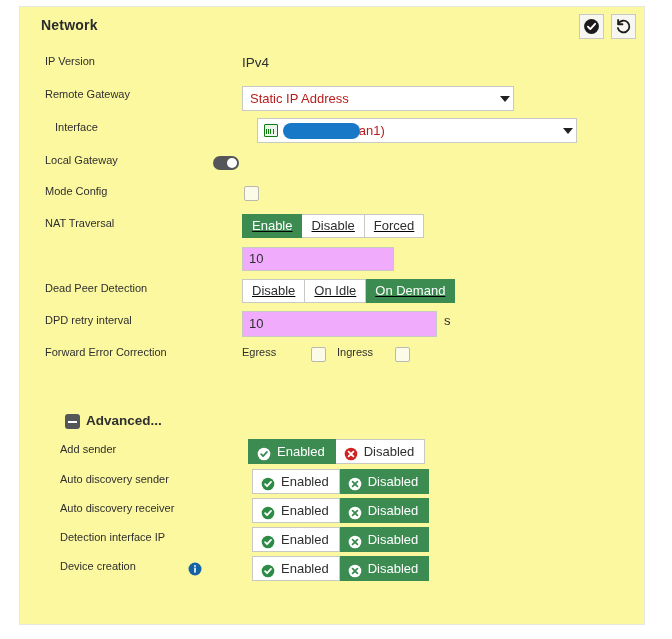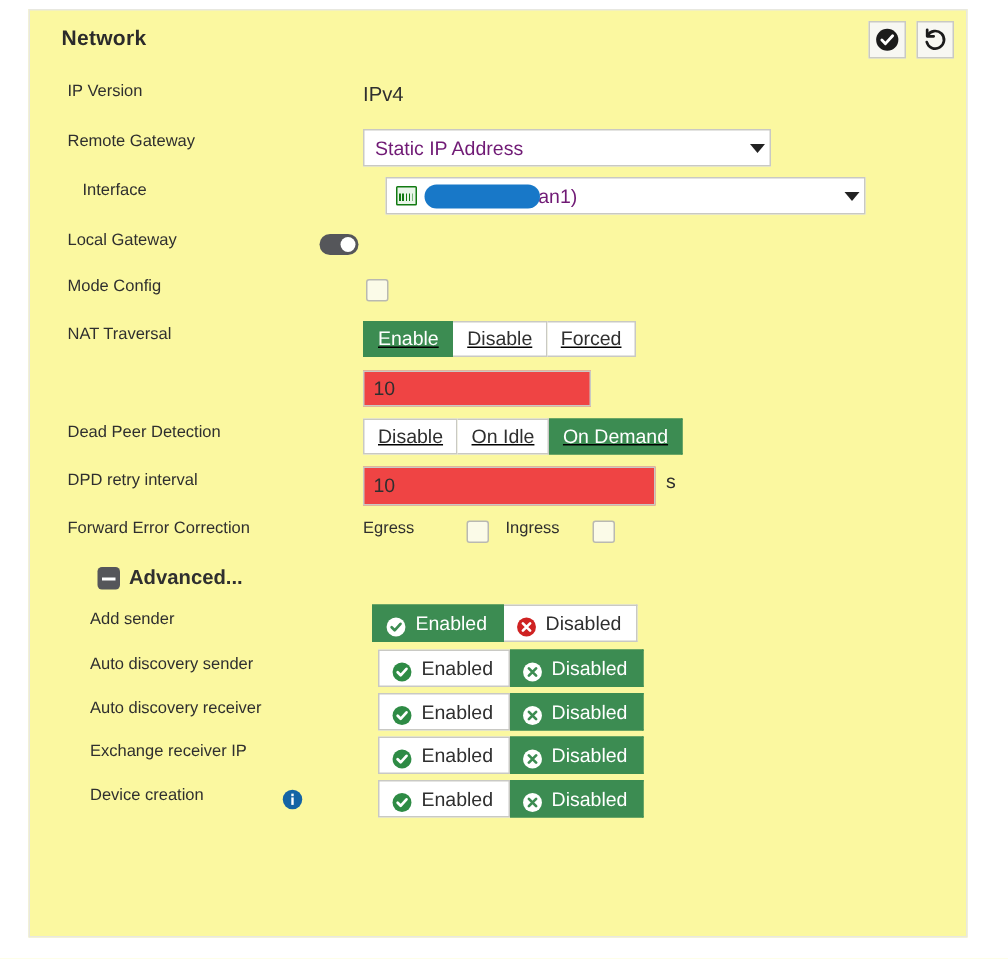--- a/index.html
+++ b/index.html
@@ -75,42 +75,42 @@
     position: absolute;
     left: 222px;
     top: 7px;
     font-size: 13.5px;
     color: #2f2f2f;
   }
 
   
   .txtfield {
     position: absolute;
-    background: #ef4444;
+    background: #f0abfc;
     border: 1px solid #c9c9c4;
     box-sizing: border-box;
     height: 24px;
     font-size: 13px;
     color: #2f2f2f;
     padding: 0 6px;
     line-height: 22px;
     font-family: "Liberation Sans", sans-serif;
     overflow: hidden;
     white-space: nowrap;
   }
 
   
   .selfield {
     position: absolute;
     background: #ffffff;
     border: 1px solid #c9c9c4;
     box-sizing: border-box;
     height: 25px;
     font-size: 13px;
-    color: #701a75;
+    color: #b91c1c;
     line-height: 23px;
     padding: 0 22px 0 7px;
     white-space: nowrap;
     overflow: hidden;
     cursor: pointer;
   }
   .caret {
     position: absolute;
     right: 8px;
     top: 10px;
@@ -221,21 +221,21 @@
   }
   .endis > div:first-child { border-left-width: 1px; }
   .endis > div.on {
     background: #3c8c52;
     border-color: #3c8c52;
     color: #ffffff;
   }
   .ic { width: 14px; height: 14px; flex: 0 0 14px; }
 
   
-  #adv-row { position: relative; height: 30px; }
+  #adv-row { position: relative; height: 30px; margin-top: 36px; }
   #adv-minus {
     position: absolute;
     left: 45px; top: 8px;
     width: 15px; height: 15px;
     background: #55565a;
     border-radius: 3px;
     cursor: pointer;
   }
   #adv-minus::after {
     content: "";
@@ -429,21 +429,21 @@
                 <circle cx="7" cy="7" r="6.3" fill="#ffffff"></circle>
                 <path d="M4.6 4.6 L9.4 9.4 M9.4 4.6 L4.6 9.4" stroke="#3c8c52" stroke-width="1.8" stroke-linecap="round"></path>
               </svg>
           </span>
           <span>Disabled</span>
         </div>
       </div>
     </div>
 
     <div class="row" style="height:29px">
-      <div class="lbl ind2" style="top:7px">Exchange receiver IP</div>
+      <div class="lbl ind2" style="top:7px">Detection interface IP</div>
       <div class="endis" style="left:232px; top:3px;">
         <div>
           <span class="ic">
             <svg width="14" height="14" viewBox="0 0 14 14">
                 <circle cx="7" cy="7" r="6.3" fill="#2e8b45"></circle>
                 <path d="M4.1 7.2 L6.1 9.2 L10.0 4.9" stroke="#ffffff" stroke-width="1.8" fill="none" stroke-linecap="round" stroke-linejoin="round"></path>
               </svg>
           </span>
           <span>Enabled</span>
         </div>

